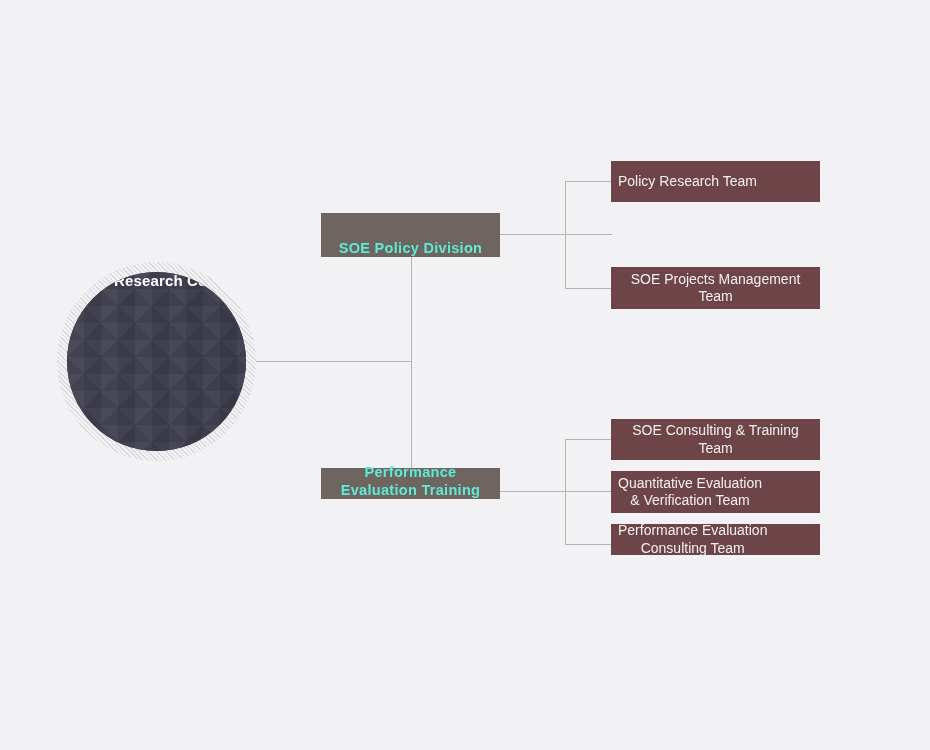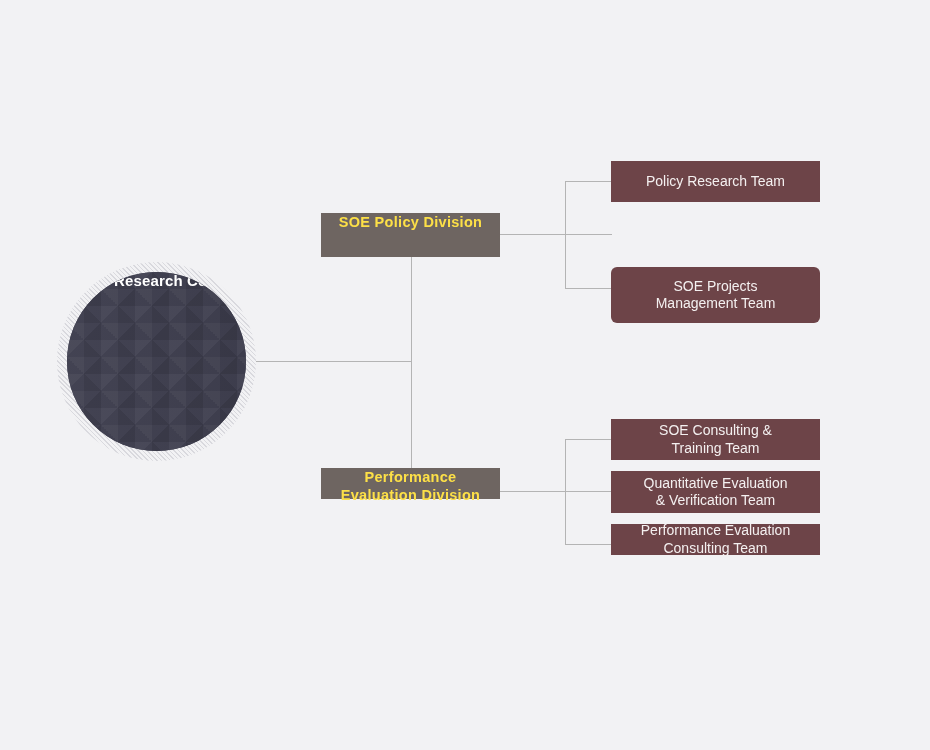--- a/index.html
+++ b/index.html
@@ -69,53 +69,52 @@
     white-space: nowrap;
     text-align: center;
   }
 
   
   .division-node {
     position: absolute;
     left: 321px;
     width: 179px;
     background: #6e6561;
-    color: #fde047;
+    color: #5eead4;
     font-size: 14.5px;
     font-weight: bold;
     letter-spacing: 0.3px;
     display: flex;
-    align-items: flex-start;
+    align-items: flex-end;
     justify-content: center;
     text-align: center;
     line-height: 1.25;
   }
   .division-node.policy { top: 213px; height: 44px; }
   .division-node.evaluation { top: 468px; height: 31px; }
 
   
   .team-node {
     position: absolute;
     left: 611px;
     width: 209px;
     background: #6d4448;
     color: #f4f0f0;
     font-size: 14px;
     font-weight: normal;
     display: flex;
     align-items: center;
-    justify-content: center;
     text-align: center;
     line-height: 1.24;
-    padding: 0 22px;
+    padding: 0 7px;
   }
 
   .team-node.t1 { top: 161px; height: 41px; }
   .team-node.t2 { top: 214px; height: 42px; }
-  .team-node.t3 { top: 267px; height: 56px; border-radius: 6px; }
+  .team-node.t3 { top: 267px; height: 42px; }
   .team-node.b1 { top: 419px; height: 41px; }
   .team-node.b2 { top: 471px; height: 42px; }
   .team-node.b3 { top: 524px; height: 31px; }
 
   
   .line {
     position: absolute;
     background: #b4b4b4;
   }
   .line.h { height: 1px; }
@@ -177,21 +176,21 @@
   </div>
 
 
   <div class="team-node t3">
     <span>SOE Projects Management Team</span>
   </div>
 
   <div class="division-node evaluation">
     <span>
       <span>Performance</span><br>
-      <span>Evaluation Division</span>
+      <span>Evaluation Training</span>
     </span>
   </div>
 
   <div class="team-node b2">
     <span>
       <span>Quantitative Evaluation</span><br>
       <span>&amp; Verification Team</span>
     </span>
   </div>
 

